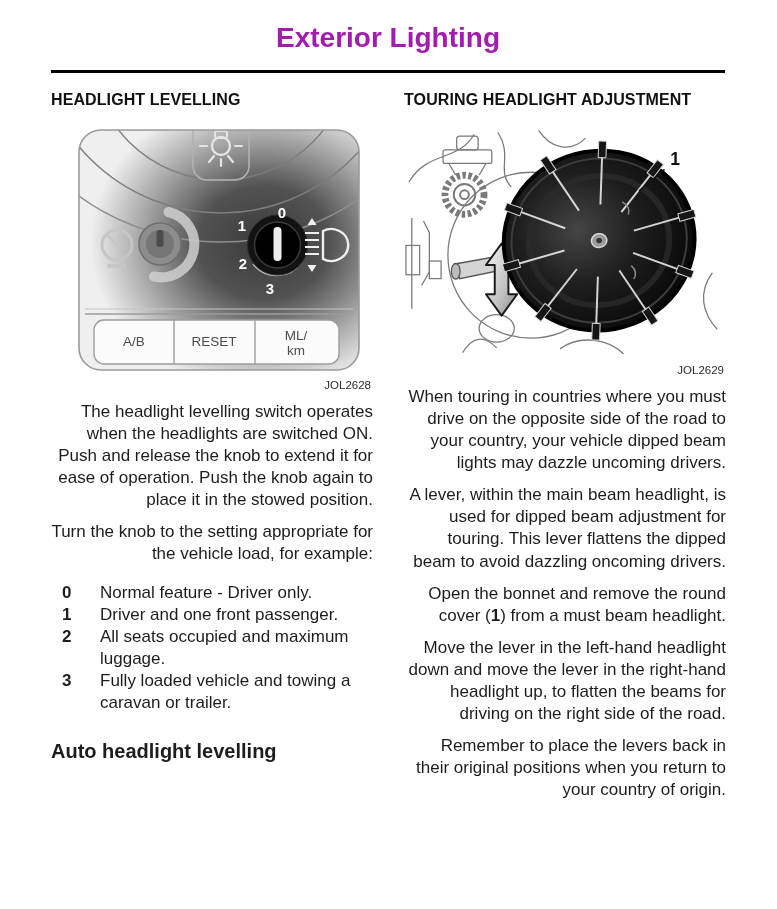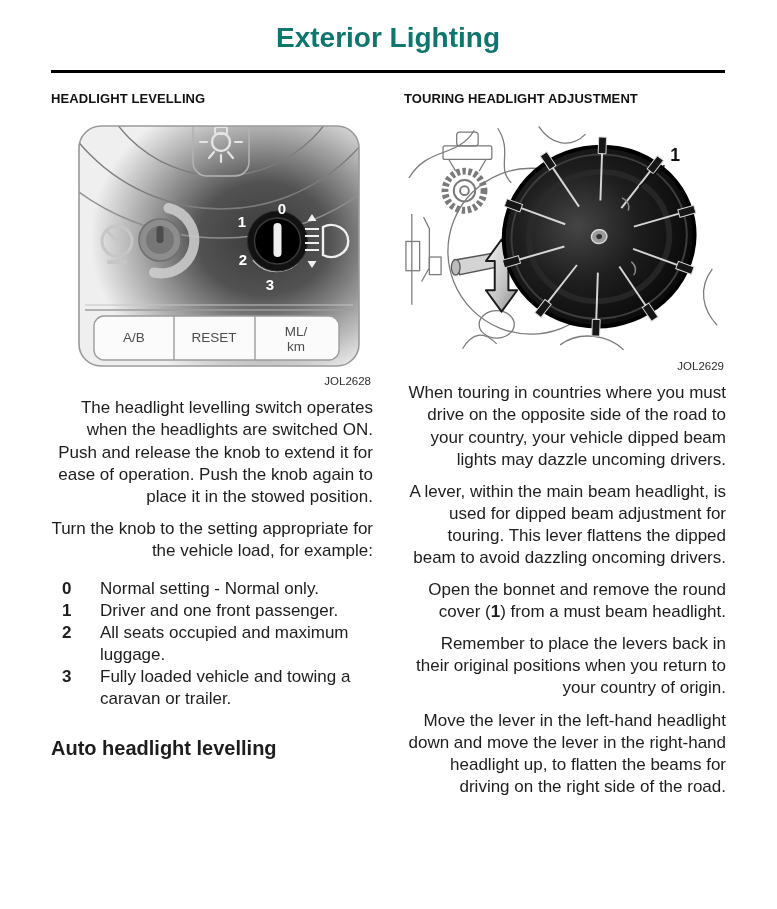--- a/index.html
+++ b/index.html
@@ -4,27 +4,27 @@
 <style>
   html,body{margin:0;padding:0;background:#ffffff;}
   body{
     width:777px;height:909px;overflow:hidden;
     font-family:"Liberation Sans", sans-serif;
     color:#1d1d1d;
   }
   .page{padding:8px 52px 0 51px;}
   .page-title{
     text-align:center;font-size:28px;font-weight:bold;
-    margin:14px 0 16px 0;color:#0f766e;
+    margin:14px 0 16px 0;color:#a21caf;
   }
   .title-rule{border:none;border-top:3px solid #000;margin:0 0 2px 0;}
   .columns{display:flex;gap:31px;}
   .col{width:322px;min-width:322px;}
   .section-heading{
-    font-size:13px;font-weight:bold;line-height:1.18;
+    font-size:16px;font-weight:bold;line-height:1.18;
     margin:16px 0 0 0;color:#111;letter-spacing:0.1px;
   }
   .figure{margin-top:18px;}
   .figure-left{margin-left:18px;}
   .fig-caption{
     text-align:right;font-size:11.5px;color:#2c2c2c;
     margin-top:2px;padding-right:2px;
   }
   p.body-text{font-size:17px;line-height:1.3;margin:10px 0 0 0;text-align:right;}
   .load-list{margin-top:16px;font-size:17px;line-height:1.3;}
@@ -144,21 +144,21 @@
         </svg>
         <div class="fig-caption">JOL2628</div>
       </div>
 
       <p class="body-text">The headlight levelling switch operates when the headlights are switched ON. Push and release the knob to extend it for ease of operation. Push the knob again to place it in the stowed position.</p>
       <p class="body-text">Turn the knob to the setting appropriate for the vehicle load, for example:</p>
 
       <div class="load-list">
         <div class="load-row">
           <span class="load-num">0</span>
-          <span>Normal setting - Normal only.</span>
+          <span>Normal feature - Driver only.</span>
         </div>
         <div class="load-row">
           <span class="load-num">1</span>
           <span>Driver and one front passenger.</span>
         </div>
         <div class="load-row">
           <span class="load-num">2</span>
           <span>All seats occupied and maximum luggage.</span>
         </div>
         <div class="load-row">
@@ -279,18 +279,18 @@
             <line x1="267" y1="42" x2="241" y2="64" stroke="#111" stroke-width="1.6"></line>
             <text x="273" y="38" font-size="18" font-weight="bold" fill="#111">1</text>
           </g>
         </svg>
         <div class="fig-caption">JOL2629</div>
       </div>
 
       <p class="body-text">When touring in countries where you must drive on the opposite side of the road to your country, your vehicle dipped beam lights may dazzle uncoming drivers.</p>
       <p class="body-text">A lever, within the main beam headlight, is used for dipped beam adjustment for touring. This lever flattens the dipped beam to avoid dazzling oncoming drivers.</p>
       <p class="body-text"><span>Open the bonnet and remove the round cover (</span><span class="ref-bold">1</span><span>) from a must beam headlight.</span></p>
+      <p class="body-text">Move the lever in the left-hand headlight down and move the lever in the right-hand headlight up, to flatten the beams for driving on the right side of the road.</p>
       <p class="body-text">Remember to place the levers back in their original positions when you return to your country of origin.</p>
-      <p class="body-text">Move the lever in the left-hand headlight down and move the lever in the right-hand headlight up, to flatten the beams for driving on the right side of the road.</p>
     </div>
 
   </div>
 </div>
 
 </body></html>

